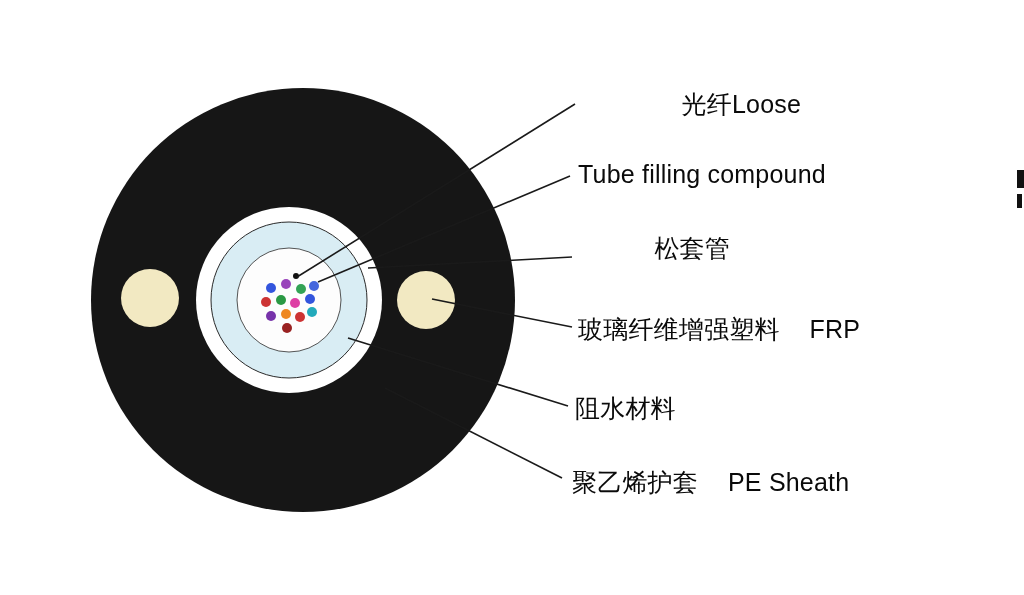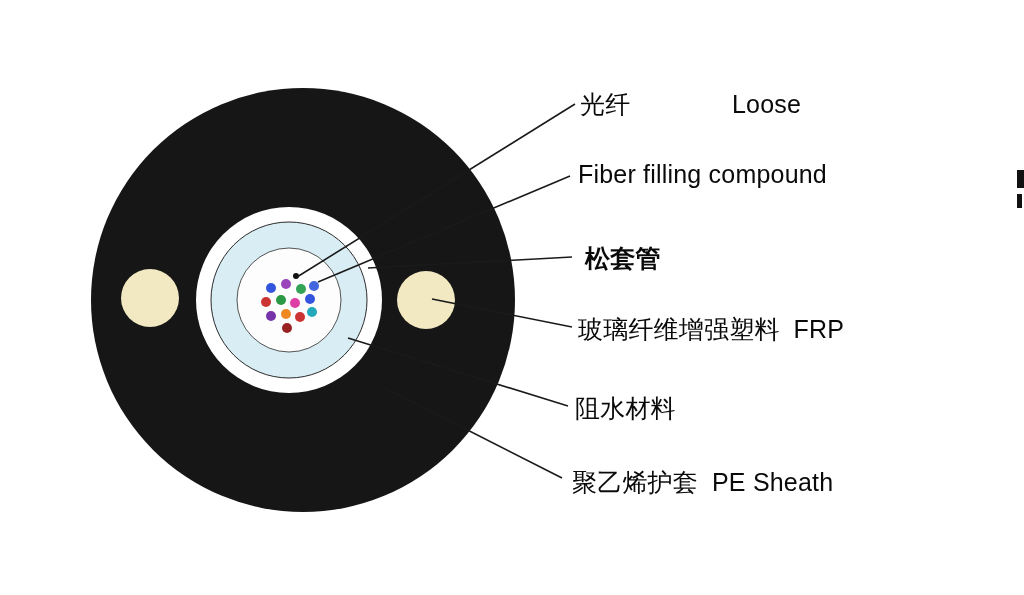--- a/index.html
+++ b/index.html
@@ -24,26 +24,27 @@
     display: flex;
     align-items: baseline;
     white-space: nowrap;
     color: #0a0a0a;
     font-size: 25px;
     font-weight: 500;
     letter-spacing: 0.2px;
   }
   .label-row .zh {
     display: inline-block;
+    text-align: right;
   }
   .label-row.wide-gap .zh {
     min-width: 152px;
   }
   .label-row.small-gap .zh {
-    margin-right: 14px;
+    margin-right: 30px;
     font-family: Liberation Serif, serif;
   }
 </style>
 </head>
 <body>
 
 <svg id="diagram-svg" width="1024" height="595" viewBox="0 0 1024 595">
 
   <circle cx="303" cy="300" r="212" fill="#161616"></circle>
 
@@ -87,24 +88,24 @@
     <rect x="1017" y="194" width="5" height="14"></rect>
   </g>
 </svg>
 
 <div class="label-row wide-gap" style="left:580px; top:88px;">
   <span class="zh">光纤</span>
   <span class="en">Loose</span>
 </div>
 
 <div class="label-row wide-gap" style="left:578px; top:160px;">
-  <span class="en">Fiber filling compound</span>
+  <span class="en">Tube filling compound</span>
 </div>
 
-<div class="label-row wide-gap" style="left:585px; top:242px;font-weight:bold;">
+<div class="label-row wide-gap" style="left:585px; top:232px;">
   <span class="zh" style="min-width:145px;">松套管</span>
 </div>
 
 <div class="label-row small-gap" style="left:578px; top:313px;">
   <span class="zh">玻璃纤维增强塑料</span>
   <span class="en">FRP</span>
 </div>
 
 <div class="label-row small-gap" style="left:575px; top:392px;">
   <span class="zh">阻水材料</span>

